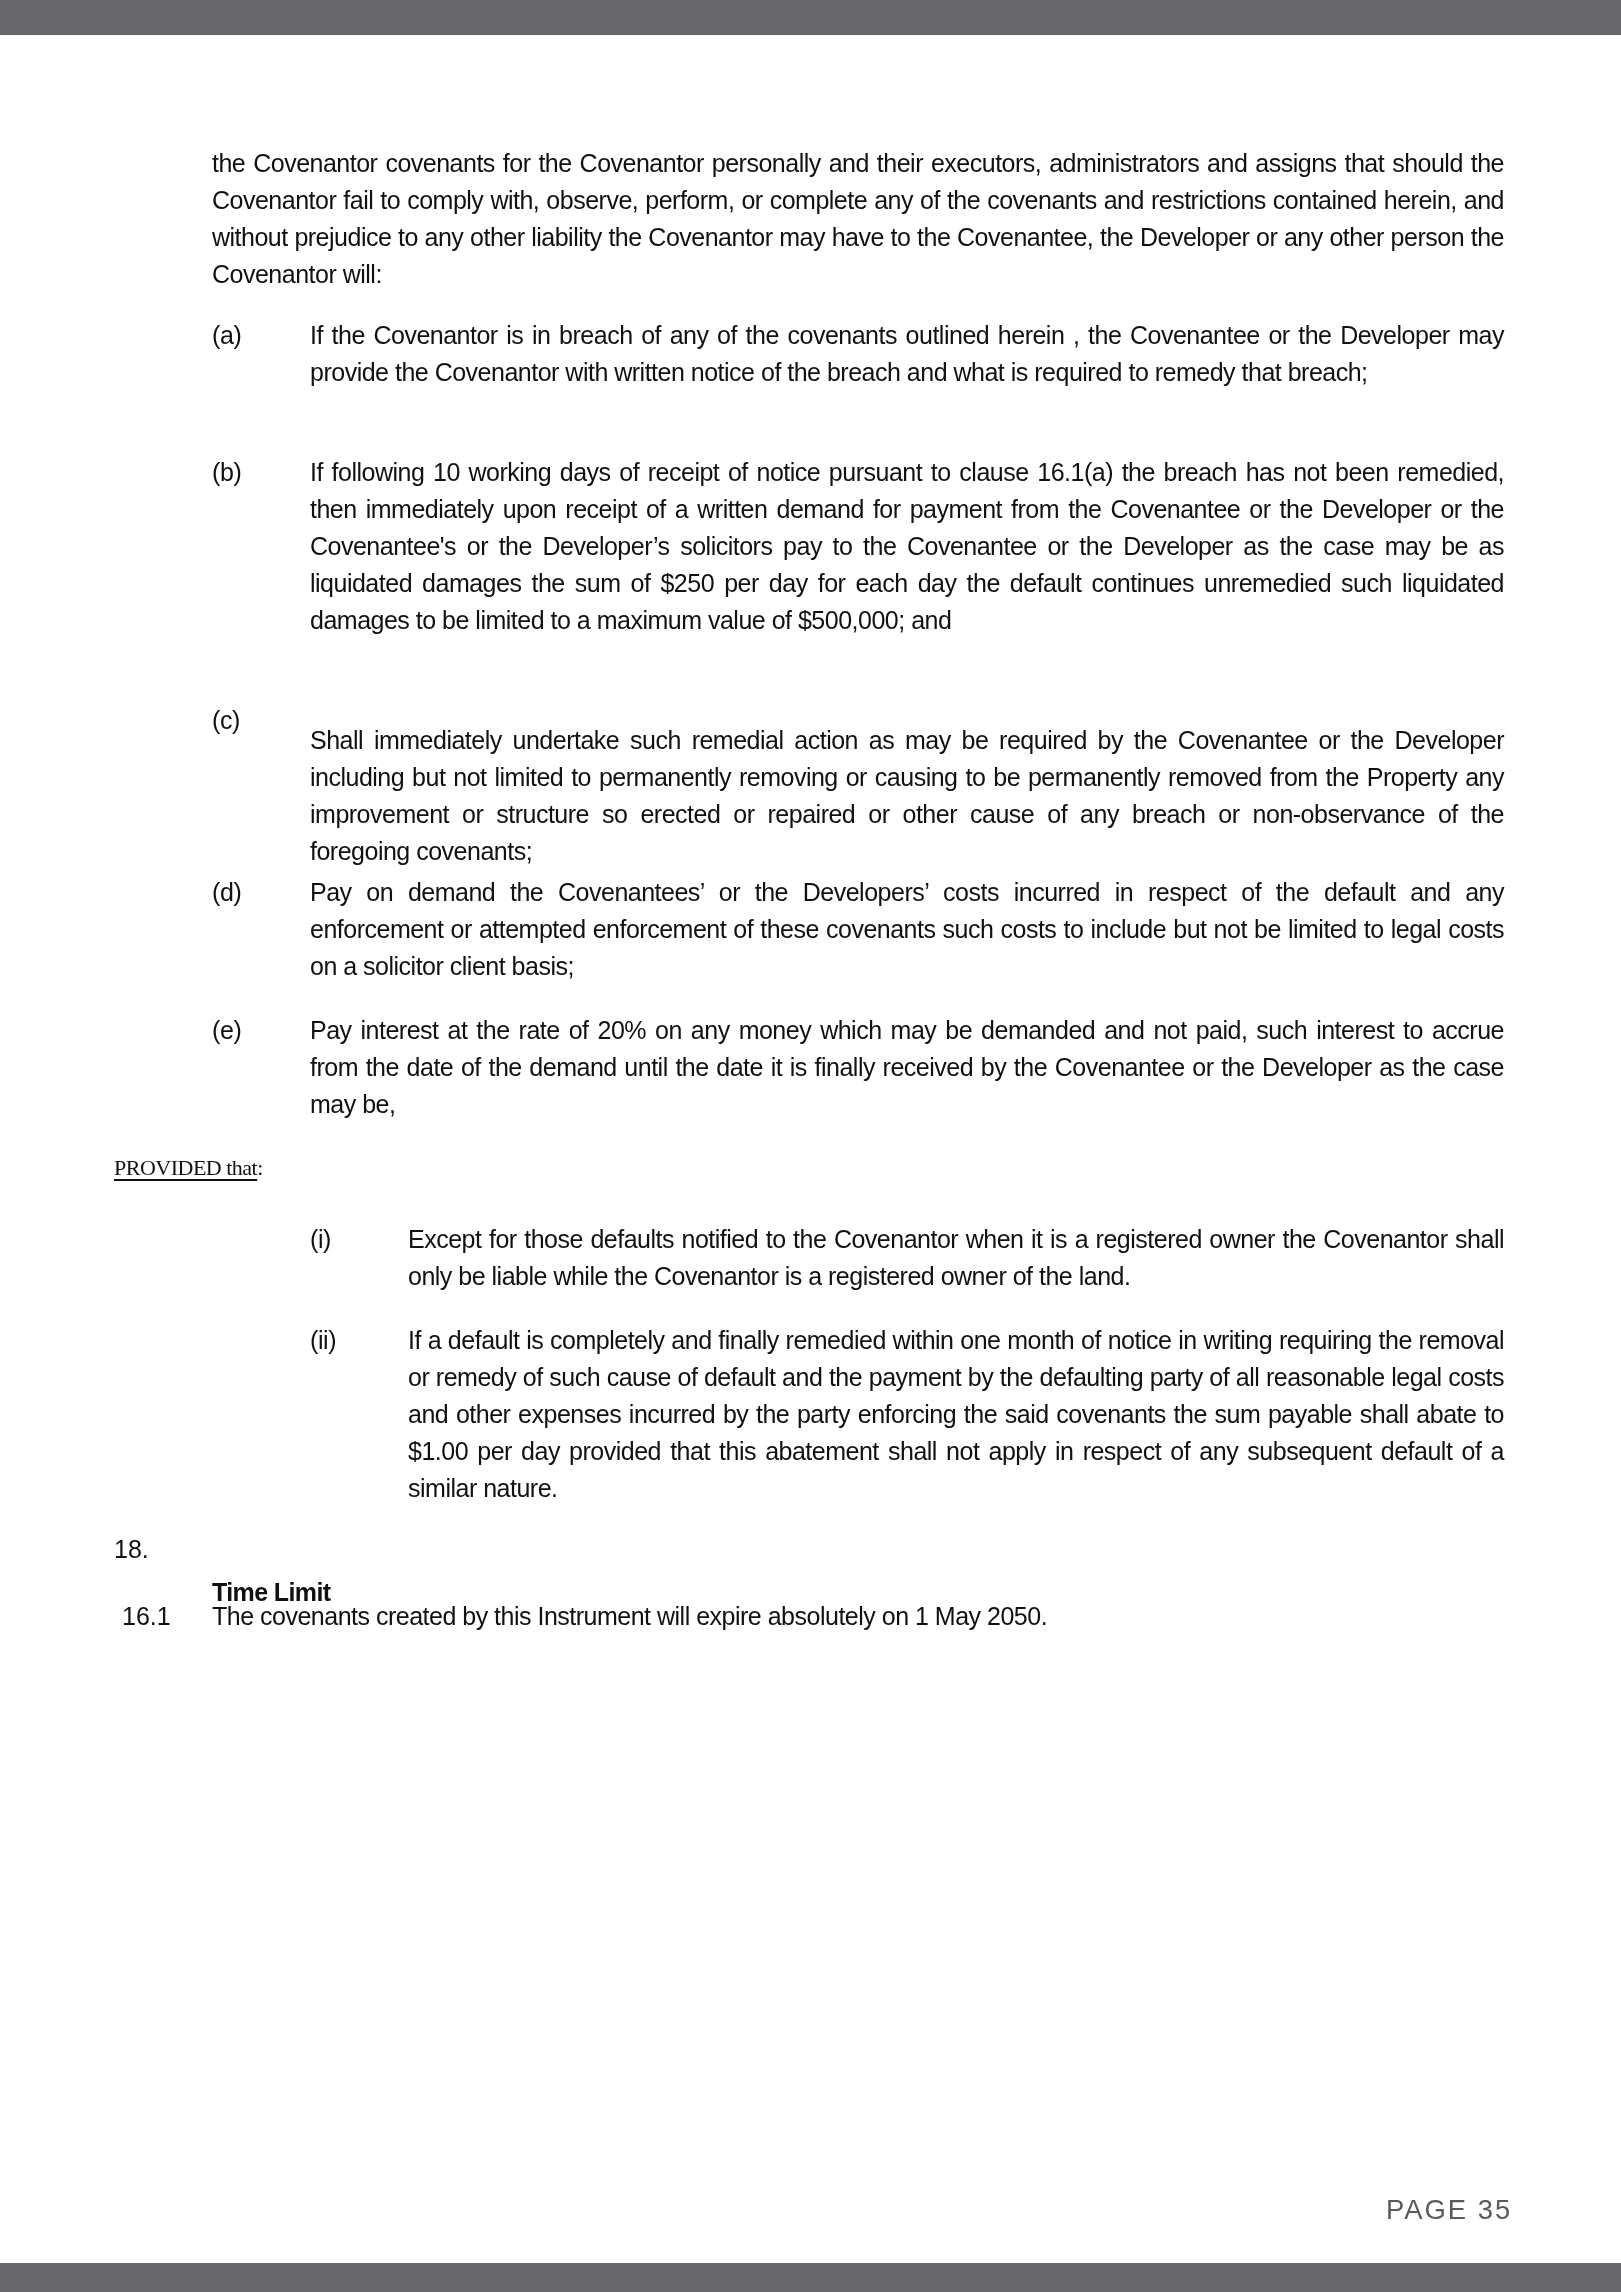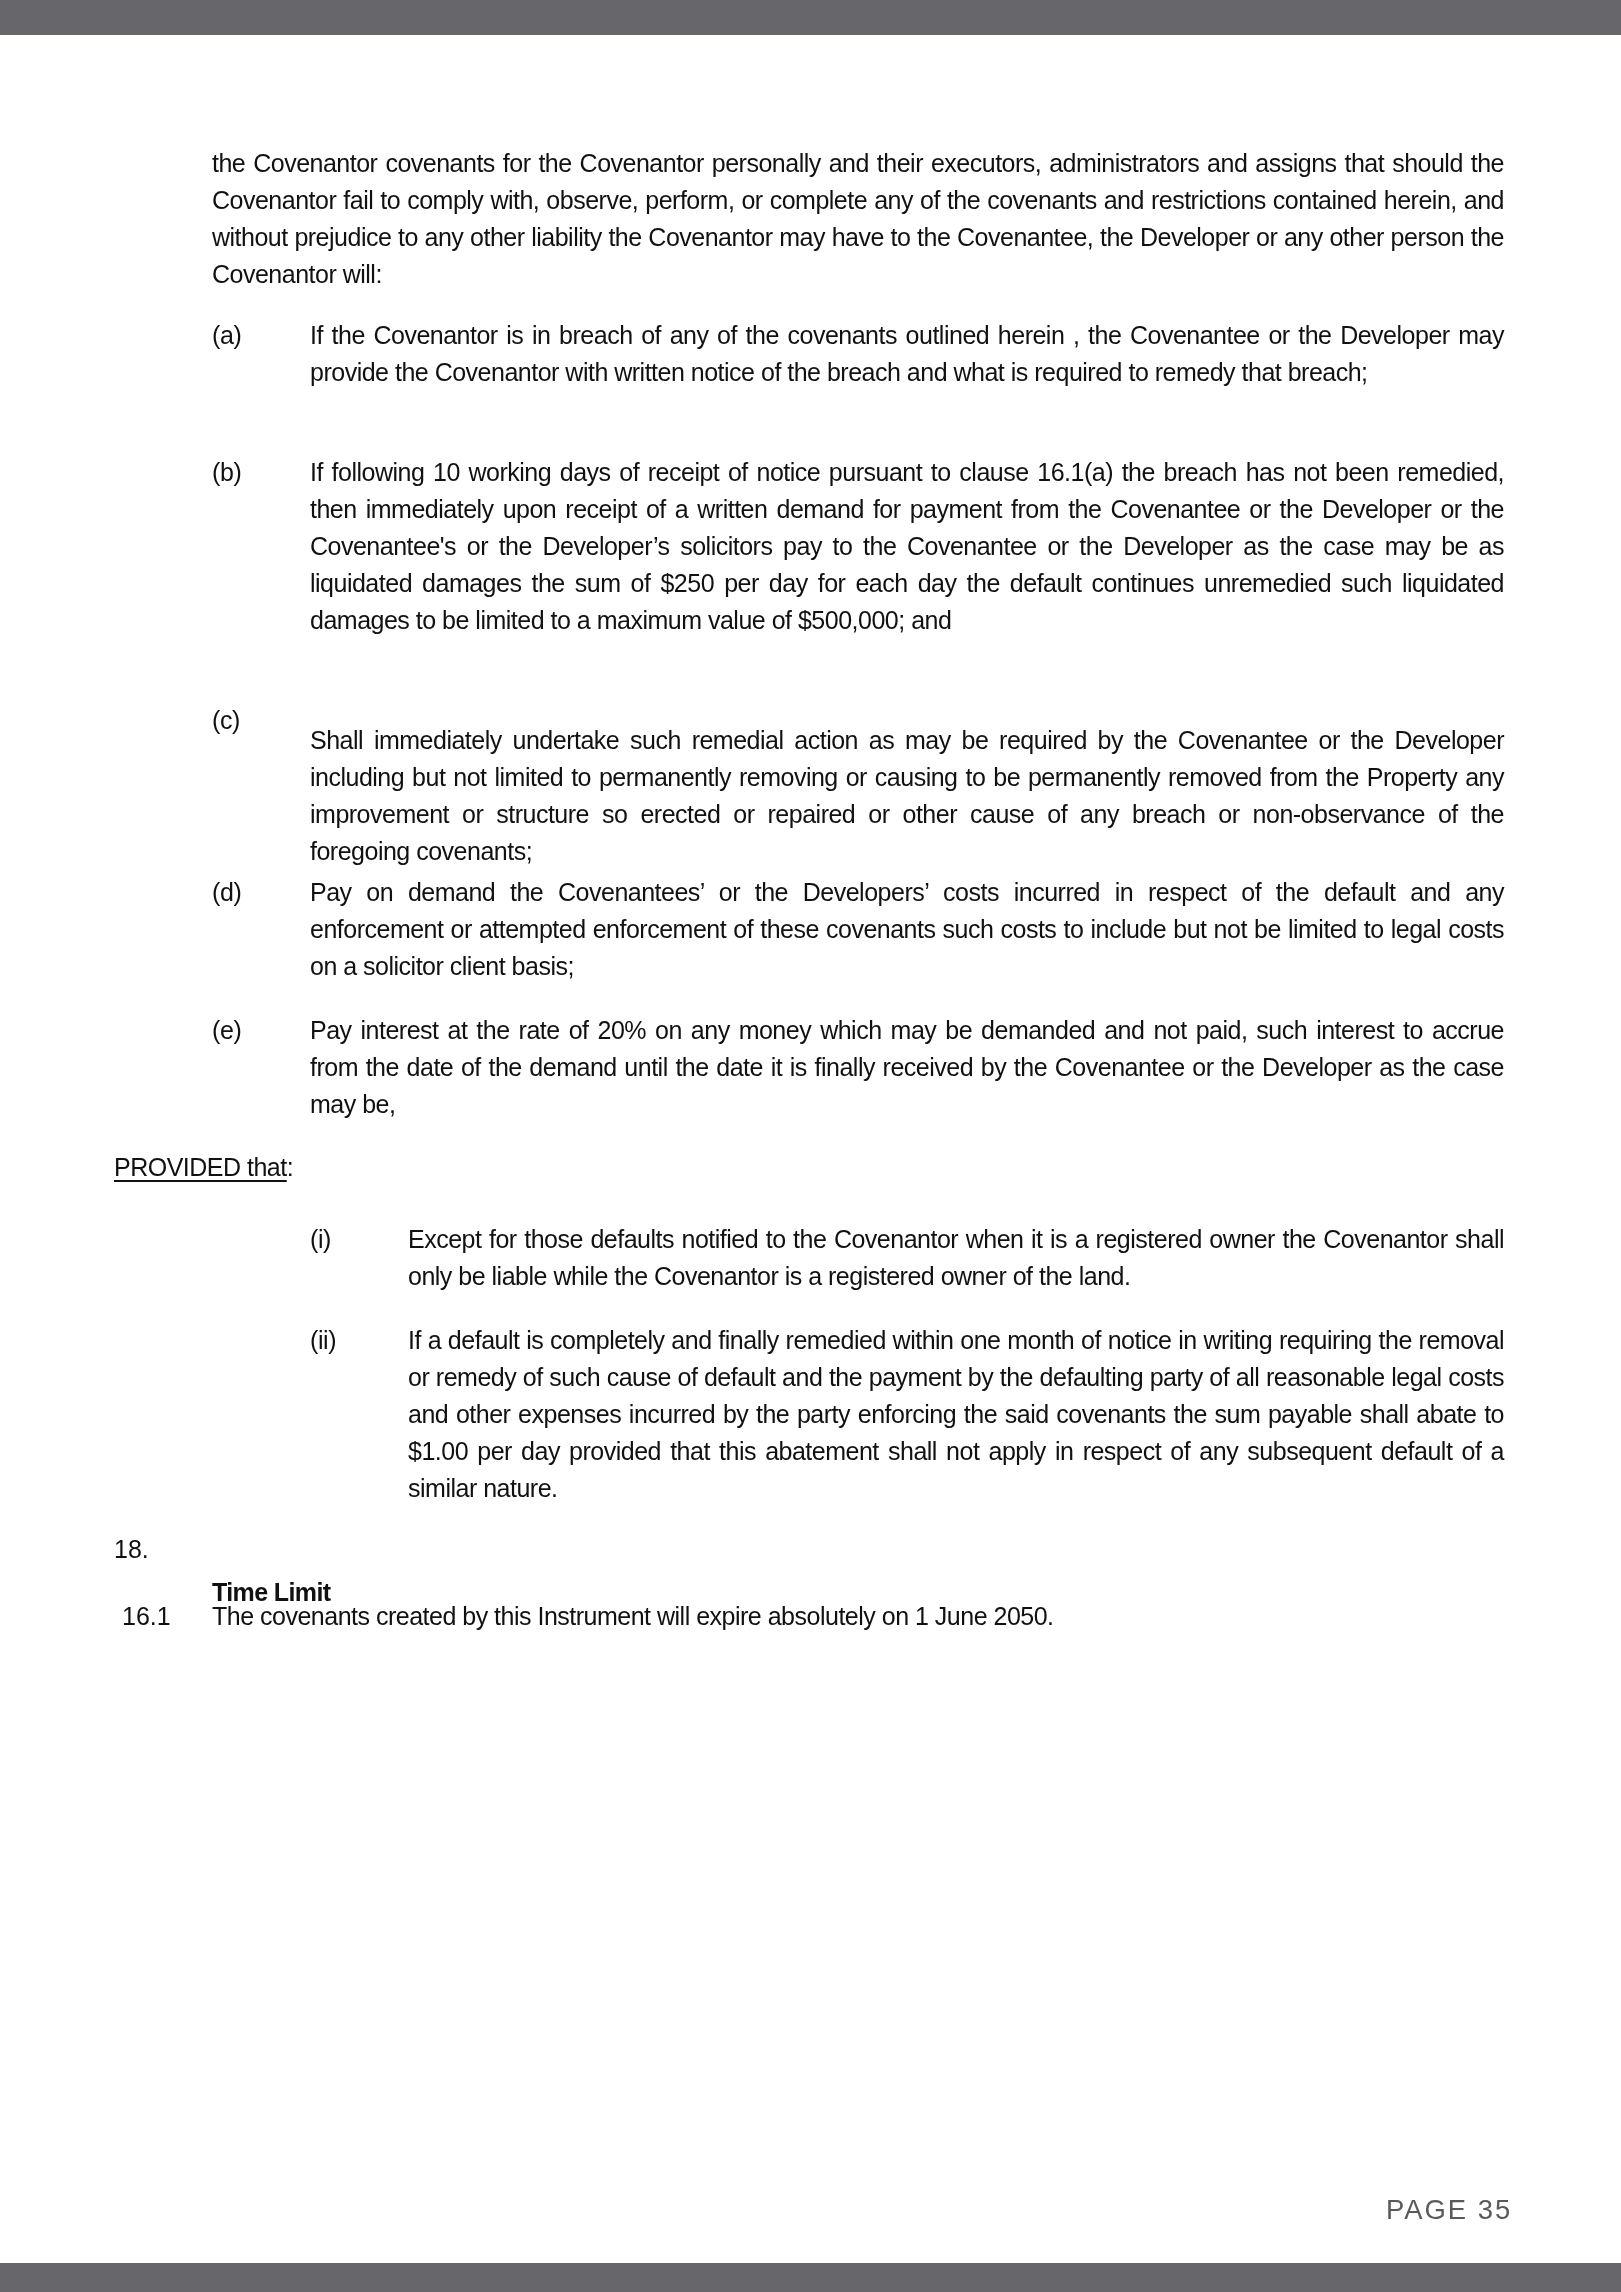--- a/index.html
+++ b/index.html
@@ -22,22 +22,23 @@
   }
   .item-text {
     position: absolute; font-size: 25px; line-height: 37px; text-align: justify;
     letter-spacing: -0.5px;
   }
   .lettered .item-label { left: 212px; }
   .lettered .item-text { left: 310px; width: 1194px; }
   .roman .item-label { left: 310px; }
   .roman .item-text { left: 408px; width: 1096px; }
   .provided {
-    position: absolute; left: 114px; top: 1149px; font-size: 25px; line-height: 37px;
+    position: absolute; left: 114px; top: 1149px; font-size: 22px; line-height: 37px;
     letter-spacing: -0.5px;
+    font-family: Liberation Serif, serif;
   }
   .provided .u { text-decoration: underline; text-underline-offset: 3.9px; }
   .heading-num { position: absolute; left: 114px; top: 1531px; font-size: 25px; line-height: 37px; }
   .heading-title { position: absolute; left: 212px; top: 1531px; font-size: 25px; line-height: 37px; font-weight: bold; letter-spacing: -0.6px; margin-top: 43px; }
   .clause-num { position: absolute; left: 122px; top: 1598px; font-size: 25px; line-height: 37px; }
   .clause-text { position: absolute; left: 212px; top: 1598px; font-size: 25px; line-height: 37px; letter-spacing: -0.5px; }
   .page-number {
     position: absolute; left: 1386px; top: 2194px; font-size: 27.4px; letter-spacing: 2px;
     color: #5a5a5c; font-family: Liberation Sans, sans-serif; font-weight: normal;
   }
@@ -84,19 +85,19 @@
     <div>
       <span class="item-label" style="top:1322px">(ii)</span>
       <div class="item-text" style="top:1322px">If a default is completely and finally remedied within one month of notice in writing requiring the removal or remedy of such cause of default and the payment by the defaulting party of all reasonable legal costs and other expenses incurred by the party enforcing the said covenants the sum payable shall abate to $1.00 per day provided that this abatement shall not apply in respect of any subsequent default of a similar nature.</div>
     </div>
   </div>
 
   <span class="heading-num">18.</span>
   <span class="heading-title">Time Limit</span>
 
   <span class="clause-num">16.1</span>
-  <span class="clause-text">The covenants created by this Instrument will expire absolutely on 1 June 2050.</span>
+  <span class="clause-text">The covenants created by this Instrument will expire absolutely on 1 May 2050.</span>
 
   <span class="page-number">PAGE 35</span>
 </div>
 
 <div class="bottom-bar"></div>
 
 
 </body></html>

